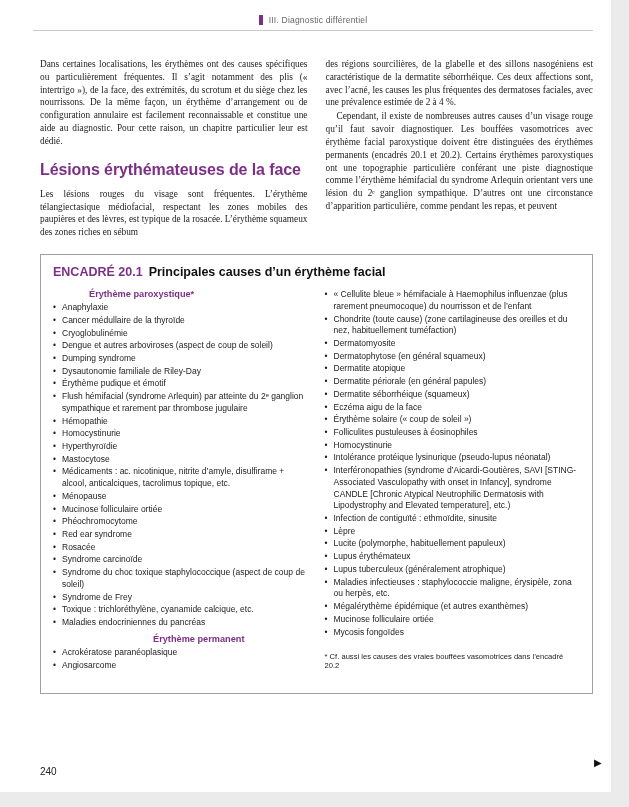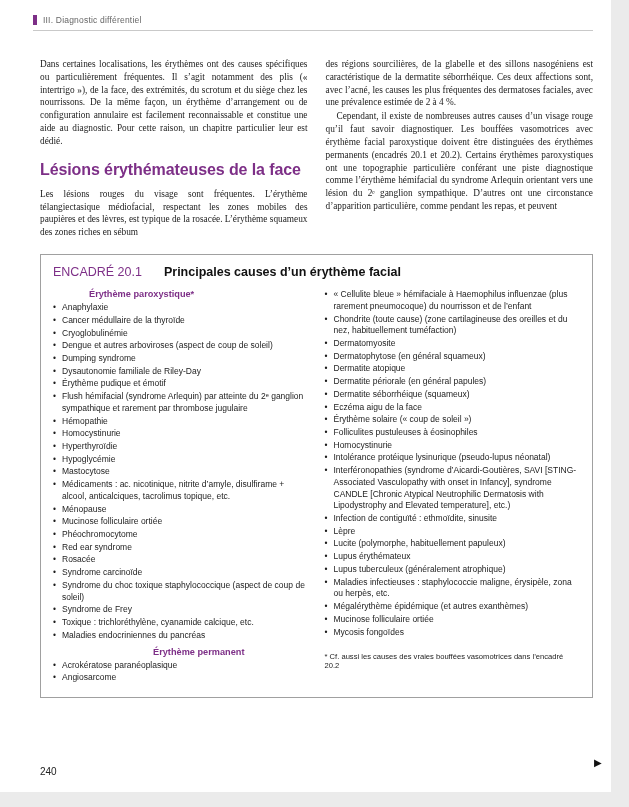--- a/index.html
+++ b/index.html
@@ -9,21 +9,21 @@
     background:#ebebeb;
     font-family:"Liberation Sans", sans-serif;
     color:#1c1c1c;
   }
   .page {
     position:absolute; left:0; top:0;
     width:611px; height:792px;
     background:#fff;
     padding:14px 18px 0 40px;
   }
-  .running-head { display:flex; align-items:center; gap:6px; height:11px; margin-left:-7px; }
+  .running-head { display:flex; align-items:center; gap:6px; height:11px; margin-left:-7px;justify-content:center; }
   .accent-bar { width:4px; height:10px; background:var(--accent,#7d2f87); }
   .running-label { font-size:8.5px; color:#666; letter-spacing:.2px; }
   .head-rule { border-top:1px solid #c9c9c9; margin-top:5px; margin-left:-7px; }
   .cols { display:flex; gap:18px; margin-top:27px; }
   .col { flex:1; min-width:0; }
   .bodytext {
     font-family:"Liberation Serif", serif;
     font-size:9.3px; line-height:1.38;
     text-align:justify; color:#1c1c1c;
   }
@@ -33,21 +33,21 @@
     margin:13px 0 9px; white-space:nowrap; letter-spacing:-.1px;
   }
   .encadre {
     border:1px solid #a0a0a0;
     margin-top:15px;
     padding:10px 12px 12px;
     min-height:440px;
     background:#fff;
   }
   .encadre-title { font-size:12.5px; font-weight:normal; margin-bottom:10px; }
-  .encadre-label { color:var(--accent,#7d2f87); margin-right:22px; }
+  .encadre-label { color:var(--accent,#7d2f87); margin-right:6px;font-weight:bold; }
   .encadre-name { color:#111; font-weight:bold; }
   .encadre-cols { display:flex; gap:16px; }
   .ecol { flex:1; min-width:0; }
   .list-heading { font-size:9.2px; font-weight:bold; color:var(--accent,#7d2f87); margin:0 0 3px;padding-left:36px; }
   .h2gap { margin-top:5px;text-align:center; }
   .bullets { list-style:none; font-size:8.5px; line-height:1.38; color:#1c1c1c; }
   .bullets li { position:relative; padding-left:9px; margin-bottom:1px; }
   .bullets li::before { content:"\2022"; position:absolute; left:0; top:0; }
   .it { }
   .footnote { font-size:7.6px; color:#222; margin-top:14px; }
@@ -89,21 +89,20 @@
             <li><span>Cancer médullaire de la thyroïde</span></li>
             <li><span>Cryoglobulinémie</span></li>
             <li><span>Dengue et autres arboviroses (aspect de coup de soleil)</span></li>
             <li><span class="it">Dumping syndrome</span></li>
             <li><span>Dysautonomie familiale de Riley-Day</span></li>
             <li><span>Érythème pudique et émotif</span></li>
             <li><span>Flush hémifacial (syndrome Arlequin) par atteinte du 2ᵉ ganglion sympathique et rarement par thrombose jugulaire</span></li>
             <li><span>Hémopathie</span></li>
             <li><span>Homocystinurie</span></li>
             <li><span>Hyperthyroïdie</span></li>
-            <li><span>Hypoglycémie</span></li>
             <li><span>Mastocytose</span></li>
             <li><span>Médicaments : ac. nicotinique, nitrite d’amyle, disulfirame + alcool, anticalciques, tacrolimus topique, etc.</span></li>
             <li><span>Ménopause</span></li>
             <li><span>Mucinose folliculaire ortiée</span></li>
             <li><span>Phéochromocytome</span></li>
             <li><span class="it">Red ear syndrome</span></li>
             <li><span>Rosacée</span></li>
             <li><span>Syndrome carcinoïde</span></li>
             <li><span>Syndrome du choc toxique staphylococcique (aspect de coup de soleil)</span></li>
             <li><span>Syndrome de Frey</span></li>

